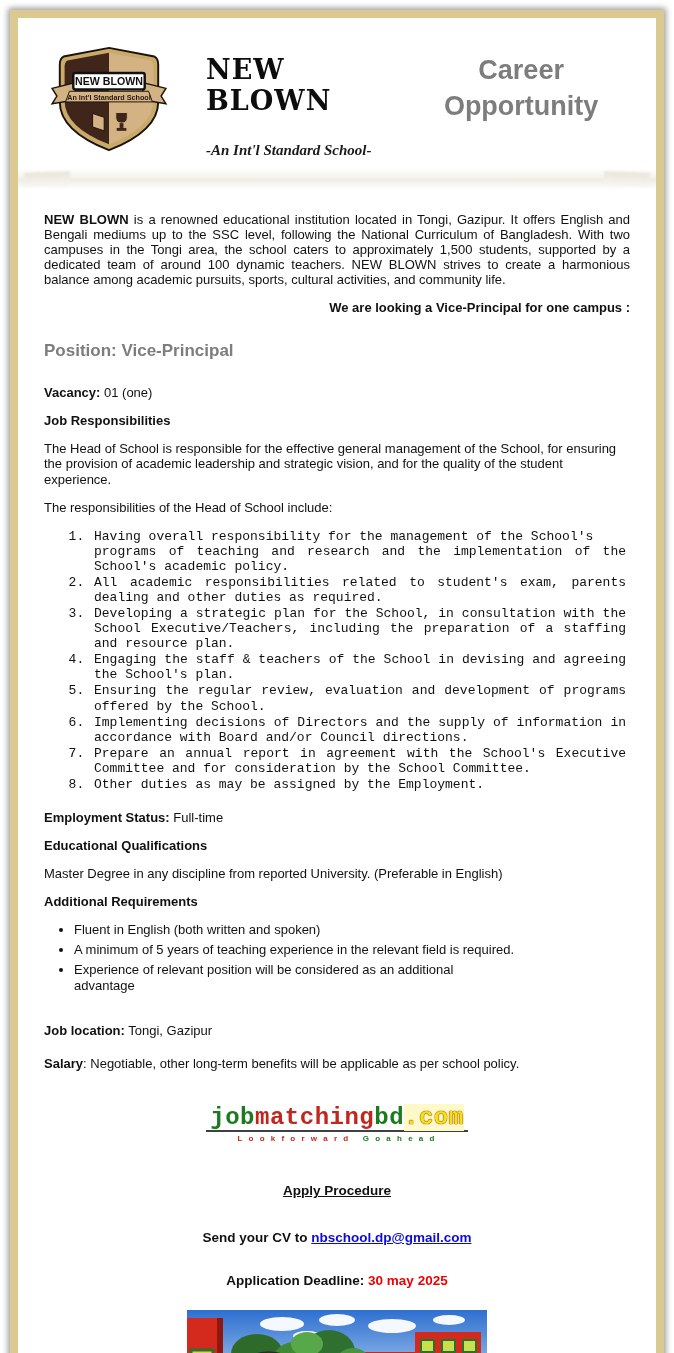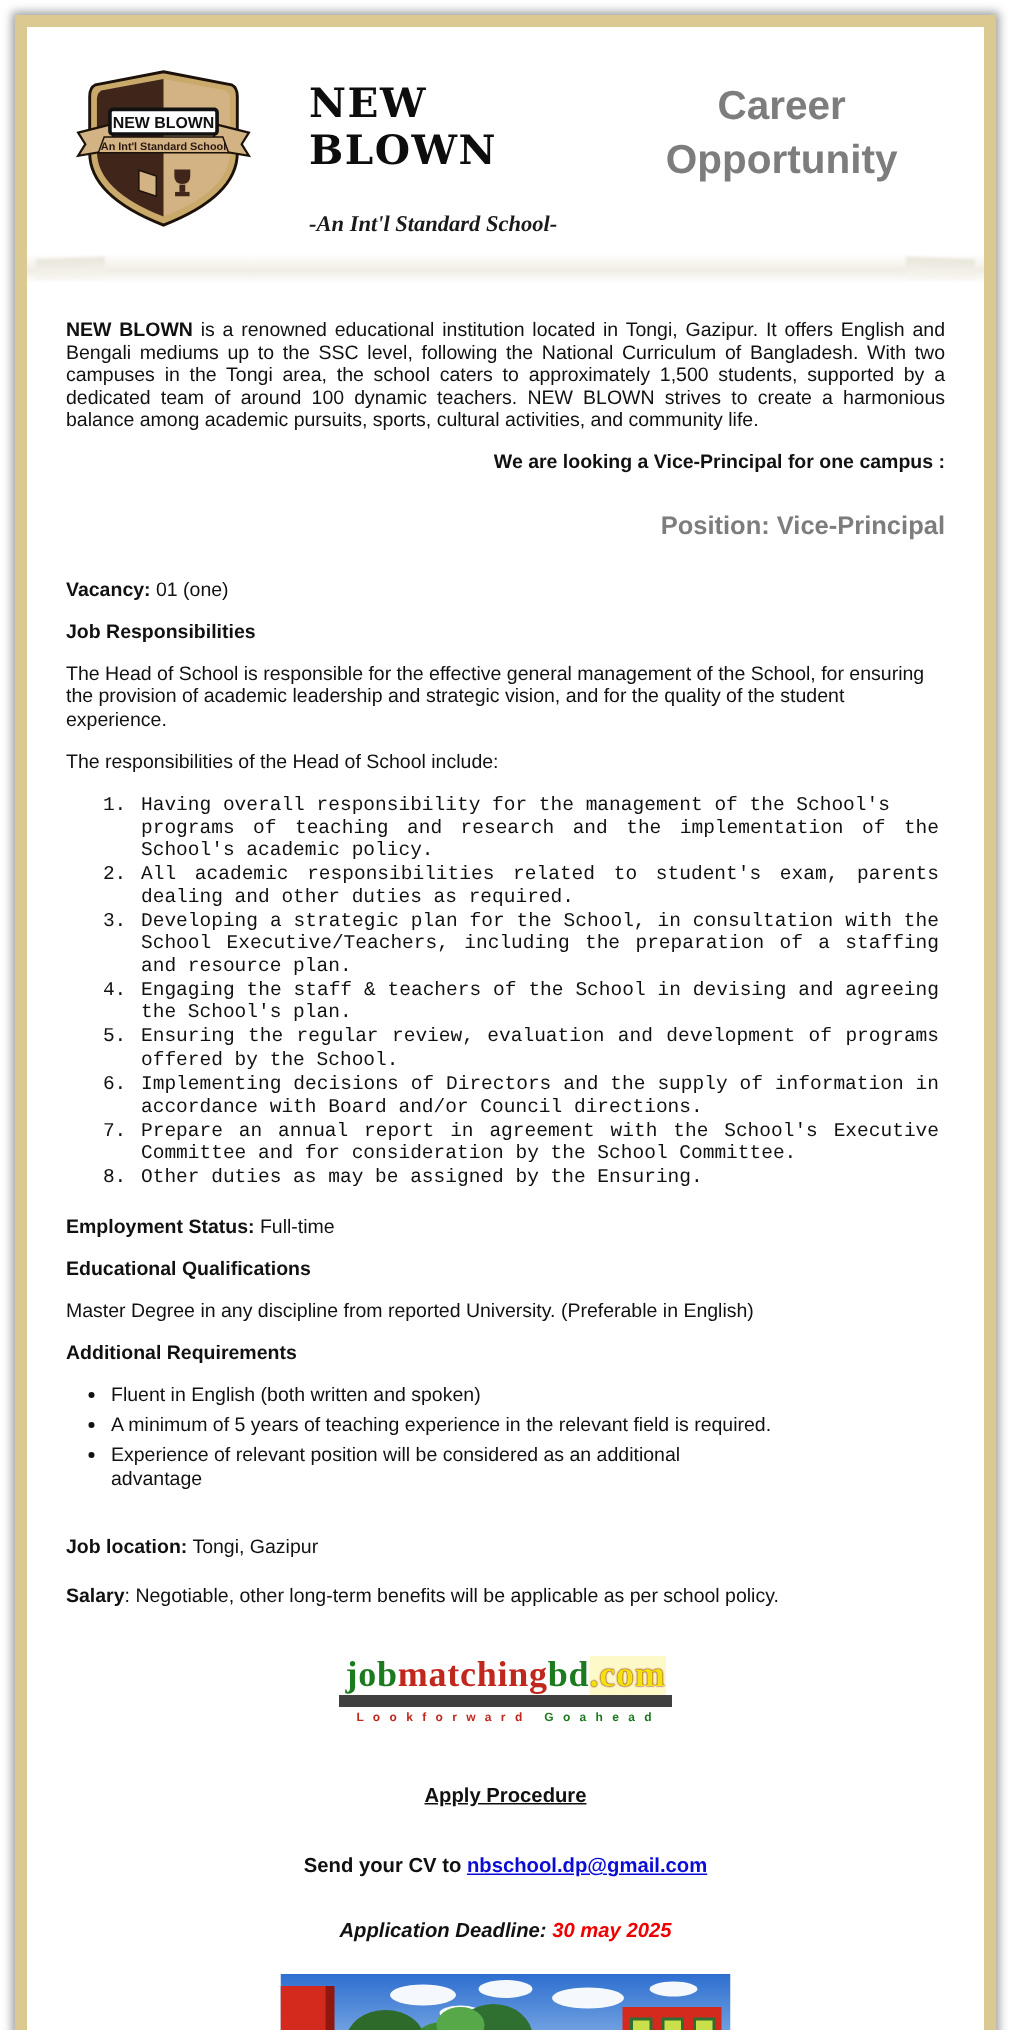--- a/index.html
+++ b/index.html
@@ -68,21 +68,21 @@
   .separator::after { right: 6px; transform: skewY(2deg); }
 
   
   .content { padding: 8px 26px 0 26px; font-size: 13px; line-height: 1.16; }
   .content p { margin: 13px 0; }
   .justify { text-align: justify; }
   .b { font-weight: bold; text-align: right; }
   .prewrap { white-space: pre-line; }
 
   .position-title {
-    text-align: right;
+    text-align: left;
     font-size: 17px;
     font-weight: bold;
     color: #7d7d7d;
     margin: 26px 0 24px;
   }
   .section-label { font-weight: bold; margin: 20px 0 14px; }
 
   ol.resp-list {
     margin: 14px 4px 18px;
     padding-left: 44px;
@@ -98,25 +98,25 @@
     margin: 12px 0 16px;
     padding-left: 30px;
     list-style: disc;
   }
   ul.req-list li { margin-bottom: 5px; }
 
   
   .footer { text-align: center; margin-top: 34px; }
   .jmb-logo {
     display: inline-block;
-    font-family: Liberation Serif, serif;
+    font-family: Liberation Mono, monospace;
     font-weight: bold;
     font-size: 24px;
     letter-spacing: 0.5px;
-    border-bottom: 8px solid #404040;
+    border-bottom: 2px solid #404040;
     padding: 0 4px 0px 4px;
     line-height: 1.05;
   }
   .jmb-green { color: #1c7a1f; }
   .jmb-red { color: #c0271d; }
   .jmb-yellow {
     color: #f2e30e;
     background: #fdf9c9;
     text-shadow: 0 0 1px #8a1b12, 0 0 1px #8a1b12;
   }
@@ -127,21 +127,21 @@
     margin-top: 2px;
   }
   .apply-heading {
     font-weight: bold;
     text-decoration: underline;
     font-size: 13.5px;
     margin: 40px 0 0;
   }
   .cv-line { font-weight: bold; font-size: 13.5px; margin: 32px 0 0; }
   .cv-line a { color: #0b0bd6; text-decoration: underline; font-weight: bold; }
-  .deadline-line { font-weight: bold; font-size: 13.5px; margin: 28px 0 0; font-style: italic; }
+  .deadline-line { font-weight: bold; font-size: 13.5px; margin: 28px 0 0; }
   .deadline-red { color: #f00000; }
 
   .photo-wrap { margin: 22px auto 0; width: 300px; height: 132px; }
 </style>
 </head>
 <body>
 
 <div class="page">
 
   <div class="header">
@@ -202,21 +202,21 @@
 
     <ol class="resp-list">
       <li class="prewrap">Having overall responsibility for the management of the School's
 programs of teaching and research and the implementation of the School's academic policy.</li>
       <li>All academic responsibilities related to student's exam, parents dealing and other duties as required.</li>
       <li>Developing a strategic plan for the School, in consultation with the School Executive/Teachers, including the preparation of a staffing and resource plan.</li>
       <li>Engaging the staff &amp; teachers of the School in devising and agreeing the School's plan.</li>
       <li>Ensuring the regular review, evaluation and development of programs offered by the School.</li>
       <li>Implementing decisions of Directors and the supply of information in accordance with Board and/or Council directions.</li>
       <li>Prepare an annual report in agreement with the School's Executive Committee and for consideration by the School Committee.</li>
-      <li>Other duties as may be assigned by the Ensuring.</li>
+      <li>Other duties as may be assigned by the Employment.</li>
     </ol>
 
     <p><span class="b">Employment Status:</span><span> Full-time</span></p>
 
     <p class="section-label">Educational Qualifications</p>
 
     <p>Master Degree in any discipline from reported University. (Preferable in English)</p>
 
     <p class="section-label">Additional Requirements</p>
 

